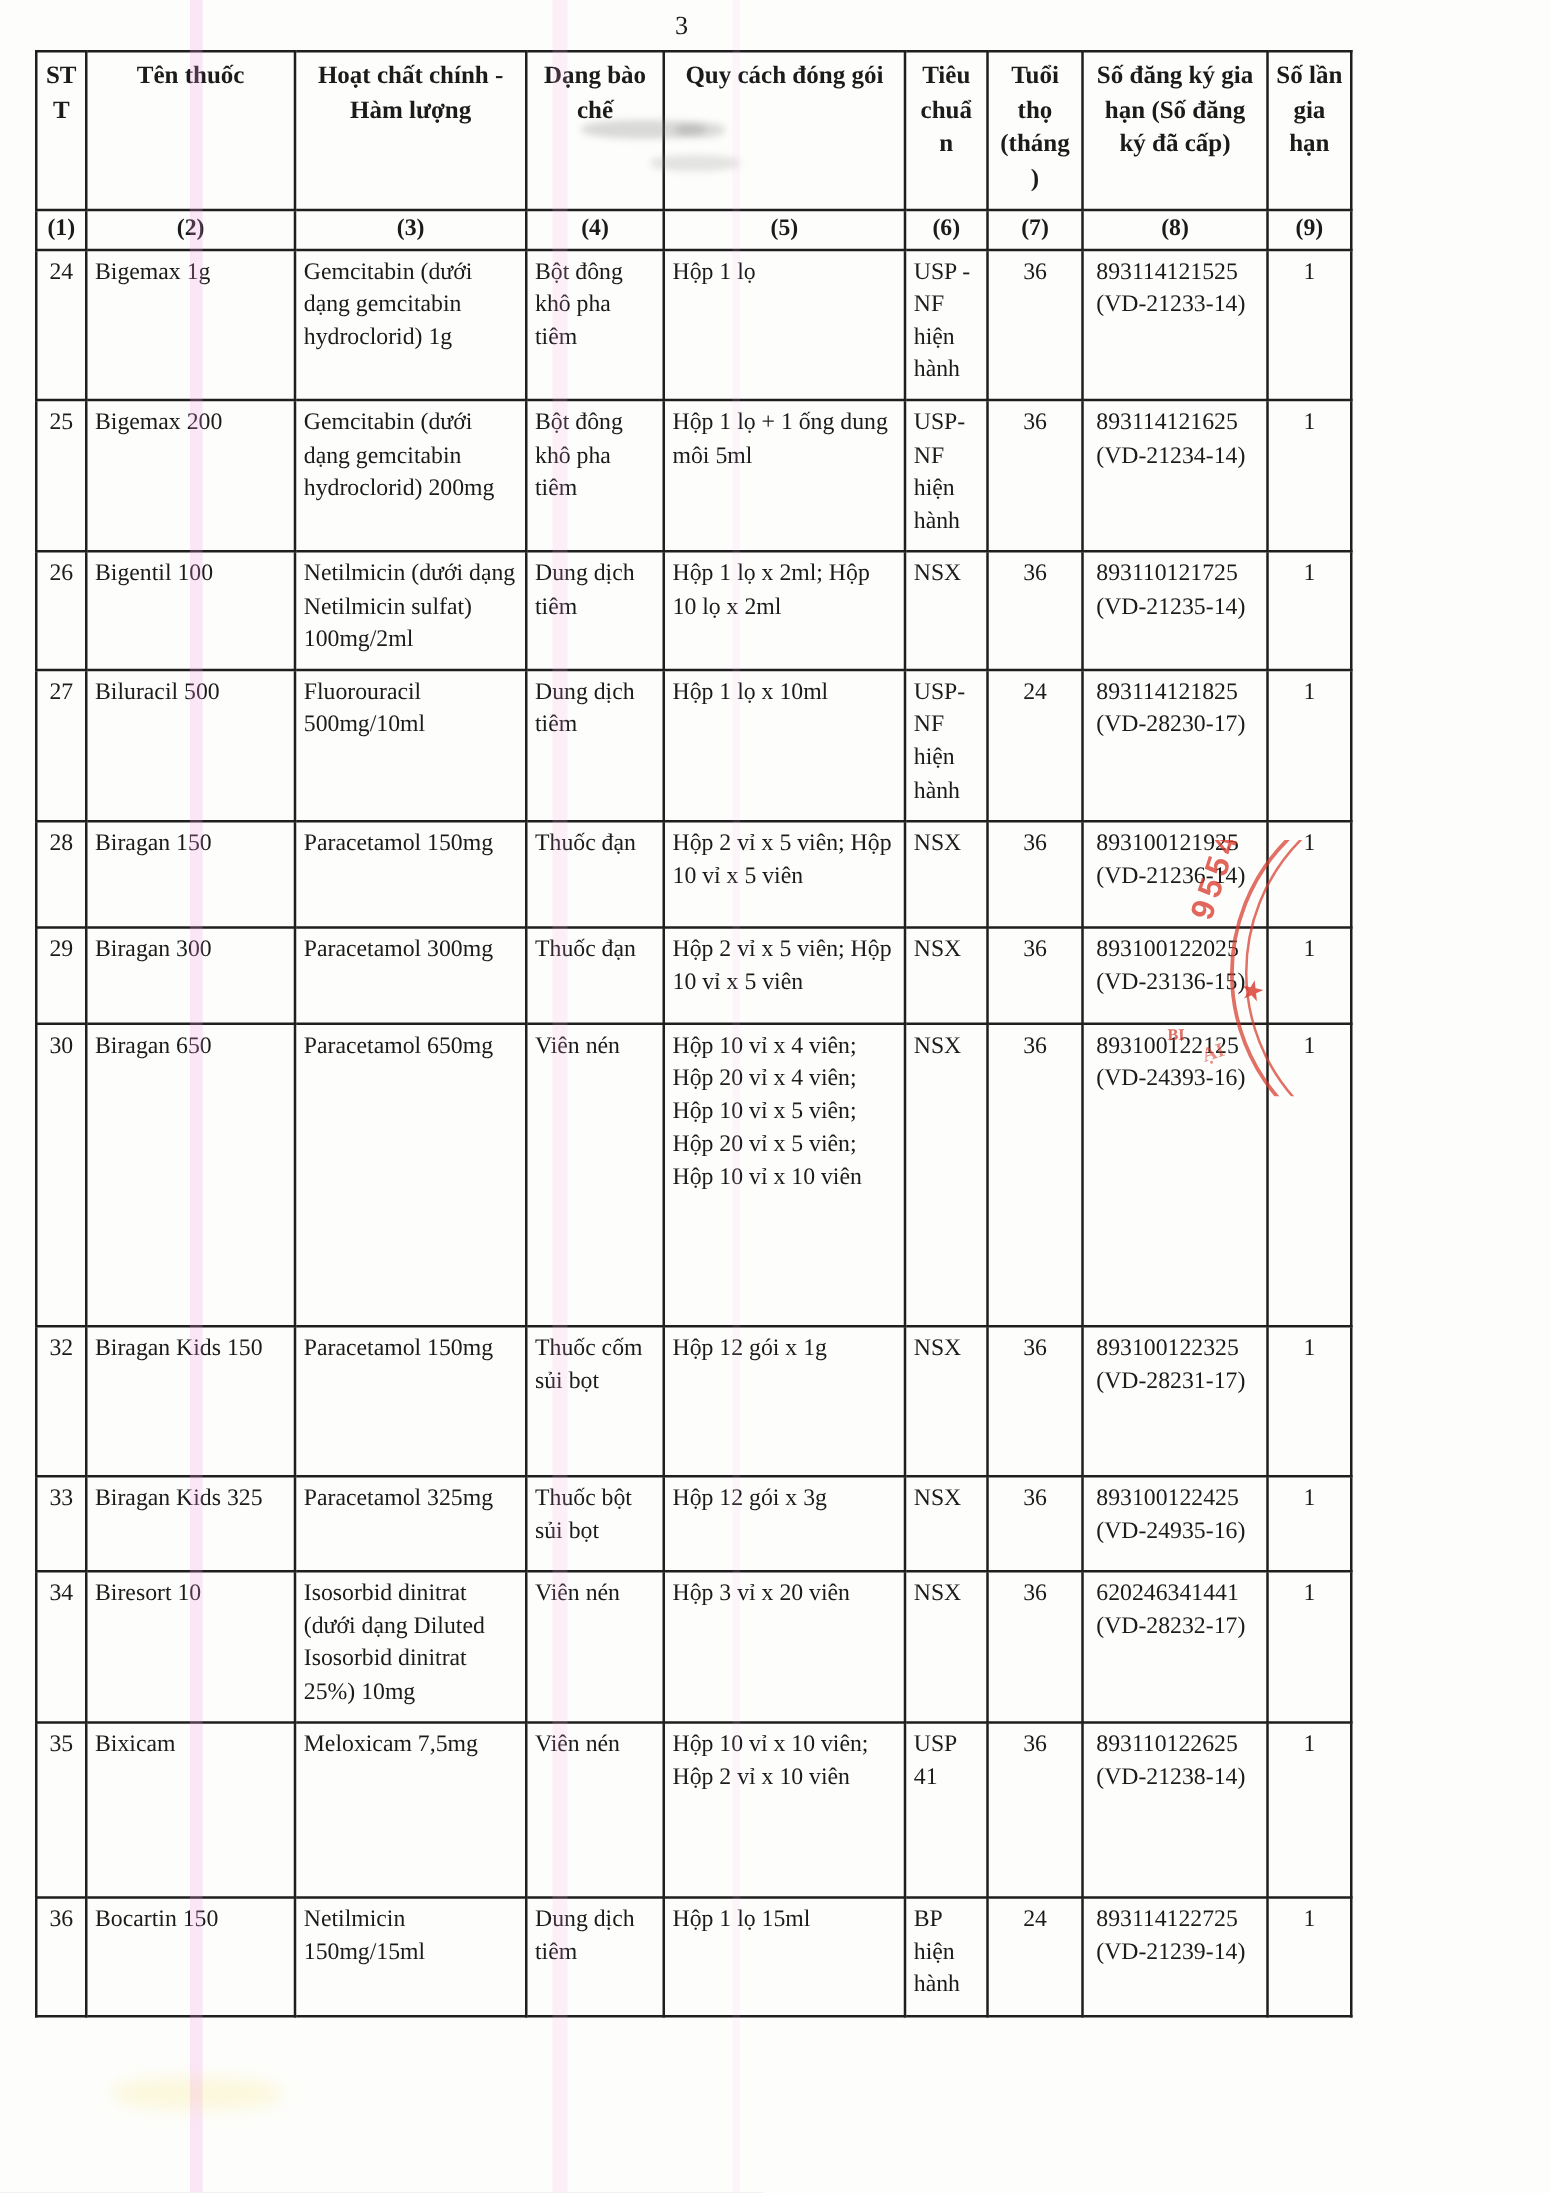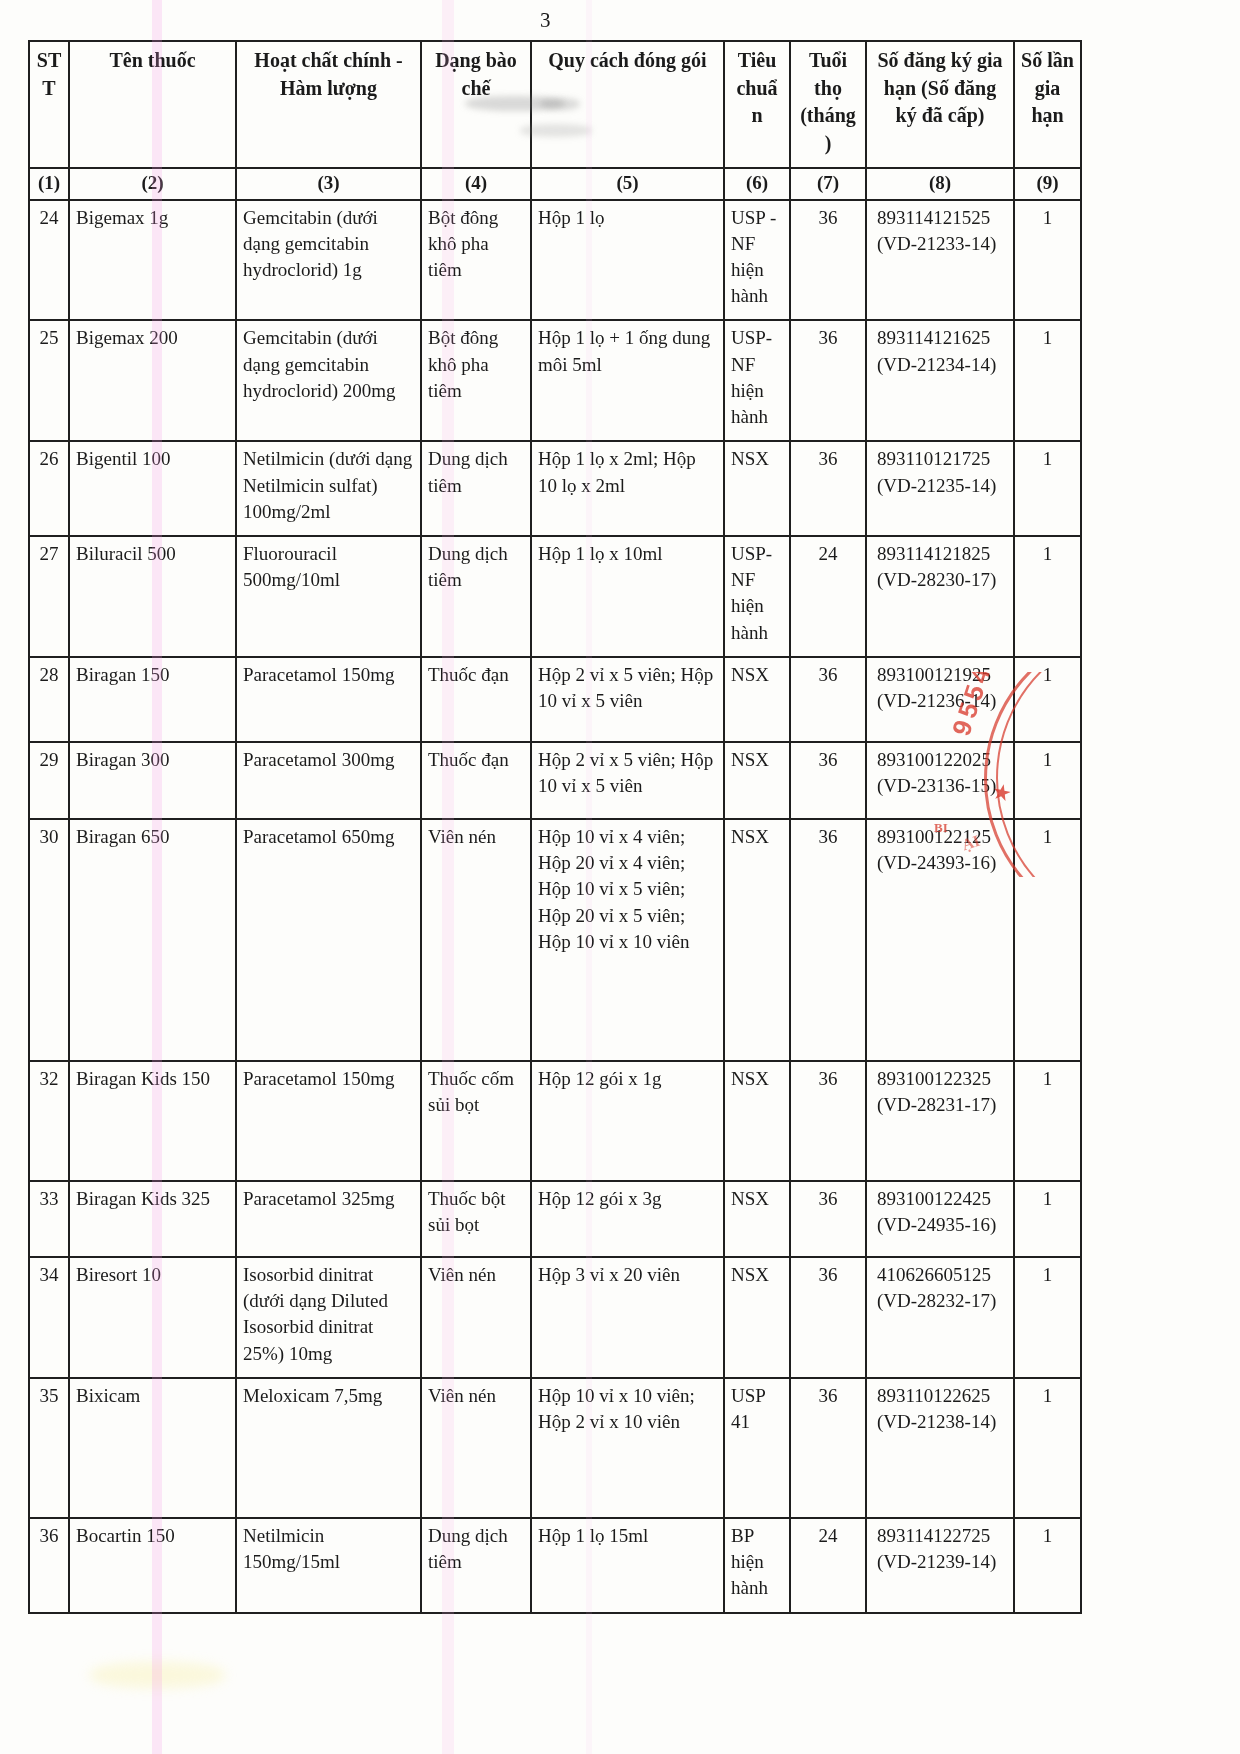--- a/index.html
+++ b/index.html
@@ -273,21 +273,21 @@
         </tr>
         <tr>
           <td class="c-stt">34</td>
           <td class="c-ten">Biresort 10</td>
           <td class="c-hoat">Isosorbid dinitrat (dưới dạng Diluted Isosorbid dinitrat 25%) 10mg</td>
           <td class="c-dang">Viên nén</td>
           <td class="c-quy">Hộp 3 vỉ x 20 viên</td>
           <td class="c-tieu">NSX</td>
           <td class="c-tuoi">36</td>
           <td class="c-sdk">
-            <div>410626605125</div>
+            <div>620246341441</div>
             <div>(VD-28232-17)</div>
           </td>
           <td class="c-lan">1</td>
         </tr>
         <tr>
           <td class="c-stt">35</td>
           <td class="c-ten">Bixicam</td>
           <td class="c-hoat">Meloxicam 7,5mg</td>
           <td class="c-dang">Viên nén</td>
           <td class="c-quy">Hộp 10 vỉ x 10 viên; Hộp 2 vỉ x 10 viên</td>

